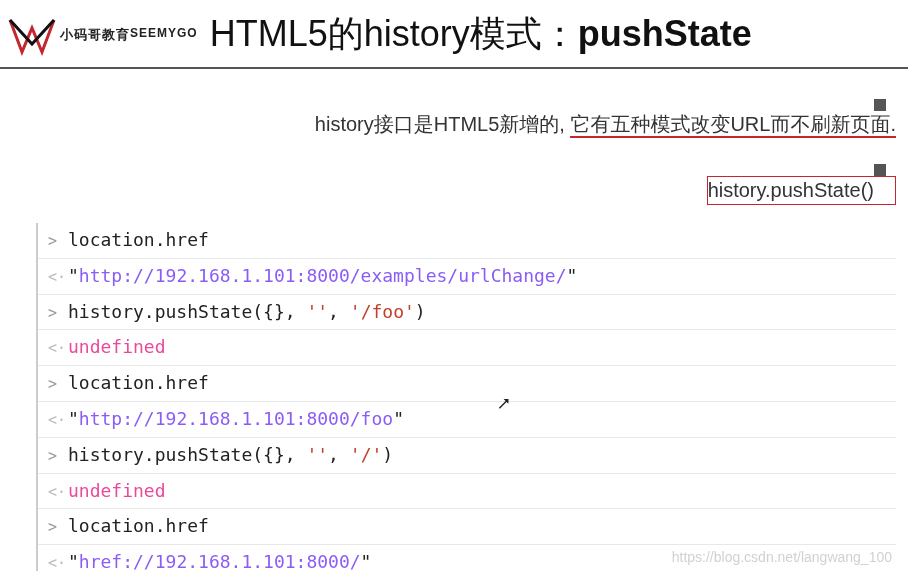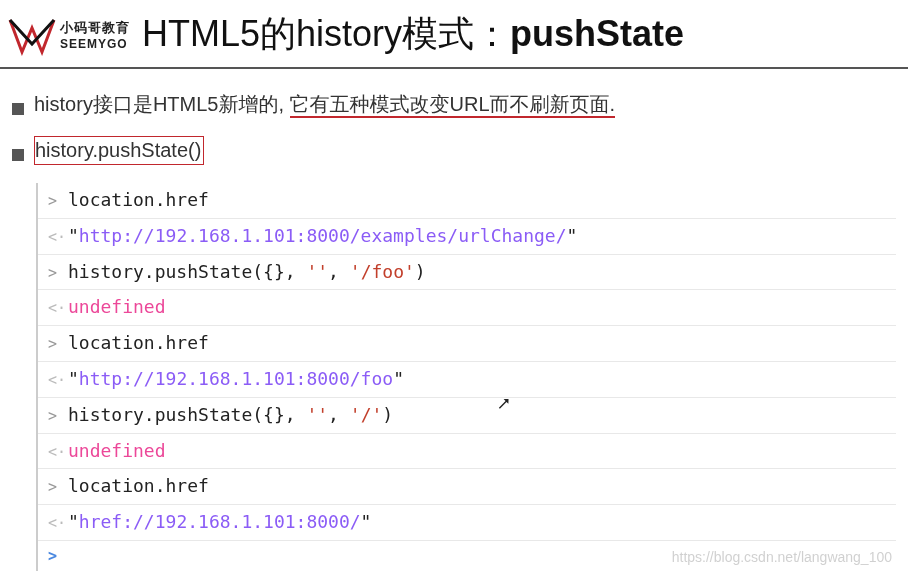--- a/index.html
+++ b/index.html
@@ -21,50 +21,51 @@
       display: flex;
       align-items: center;
       margin-right: 12px;
     }
     .logo-mark {
       width: 48px; height: 42px;
       position: relative;
     }
     .logo-mark svg { width: 100%; height: 100%; }
     .logo-text {
-      display: flex; flex-direction: column; margin-left: 4px;
+      display: flex; margin-left: 4px;
     }
     .logo-cn { font-size: 13px; font-weight: 600; color: #222; letter-spacing: 1px; }
     .logo-en { font-size: 12px; font-weight: 700; color: #222; letter-spacing: 1px; }
     .title {
       font-size: 36px;
       color: #111;
     }
     .title b { font-weight: 800; }
     .content {
       padding: 22px 12px 0 12px;
     }
     .bullet {
-      display: flex; align-items: center;
+      display: flex; align-items: flex-end;
       margin-bottom: 18px;
       font-size: 20px;
       color: #333;
+      flex-direction: column;
     }
     .bullet-marker {
       width: 12px; height: 12px; background: #555;
       margin: 8px 10px 0 0;
       flex-shrink: 0;
     }
     .underline-red {
       border-bottom: 2px solid #c1272d;
       padding-bottom: 1px;
     }
     .box-red {
       border: 1.5px solid #c1272d;
-      padding: 2px 2px 2px 0;
+      padding: 2px 21px 2px 0;
       display: inline-block;
     }
     .console {
       margin: 6px 0 0 24px;
       border-left: 2px solid #ccc;
       font-family: "SF Mono", Menlo, Consolas, monospace;
       font-size: 18px;
       line-height: 1.6;
       color: #222;
     }

